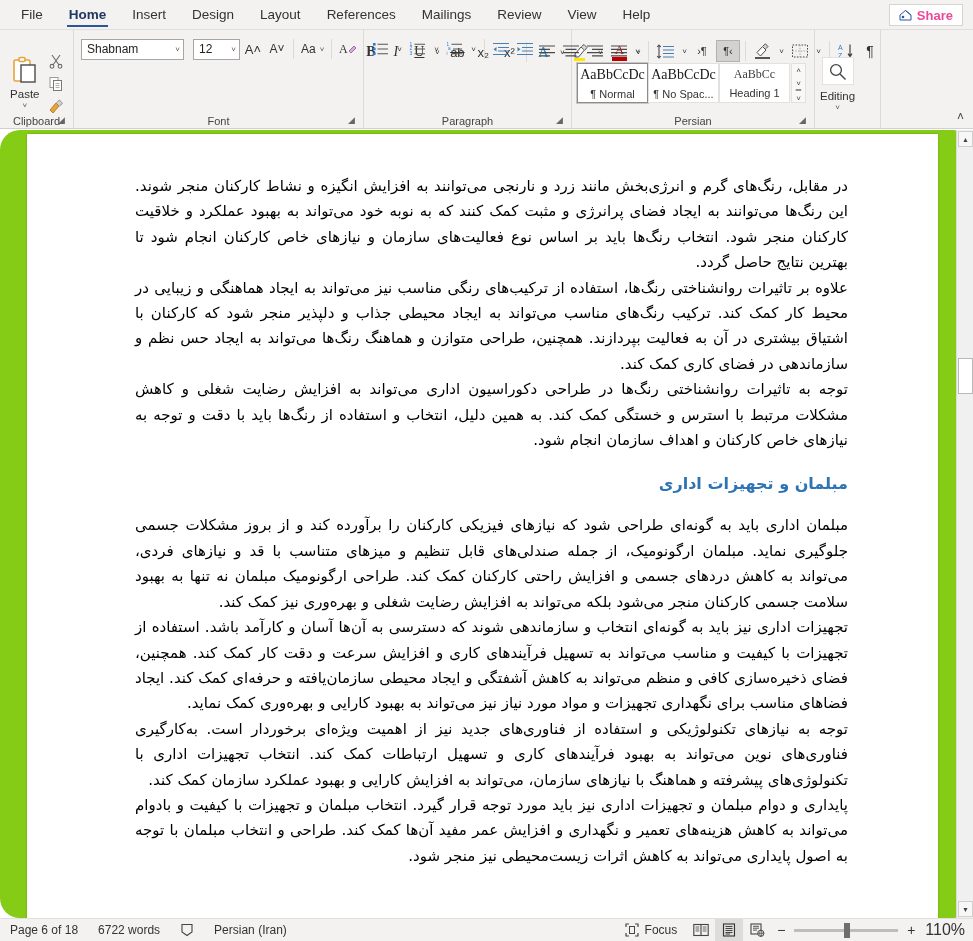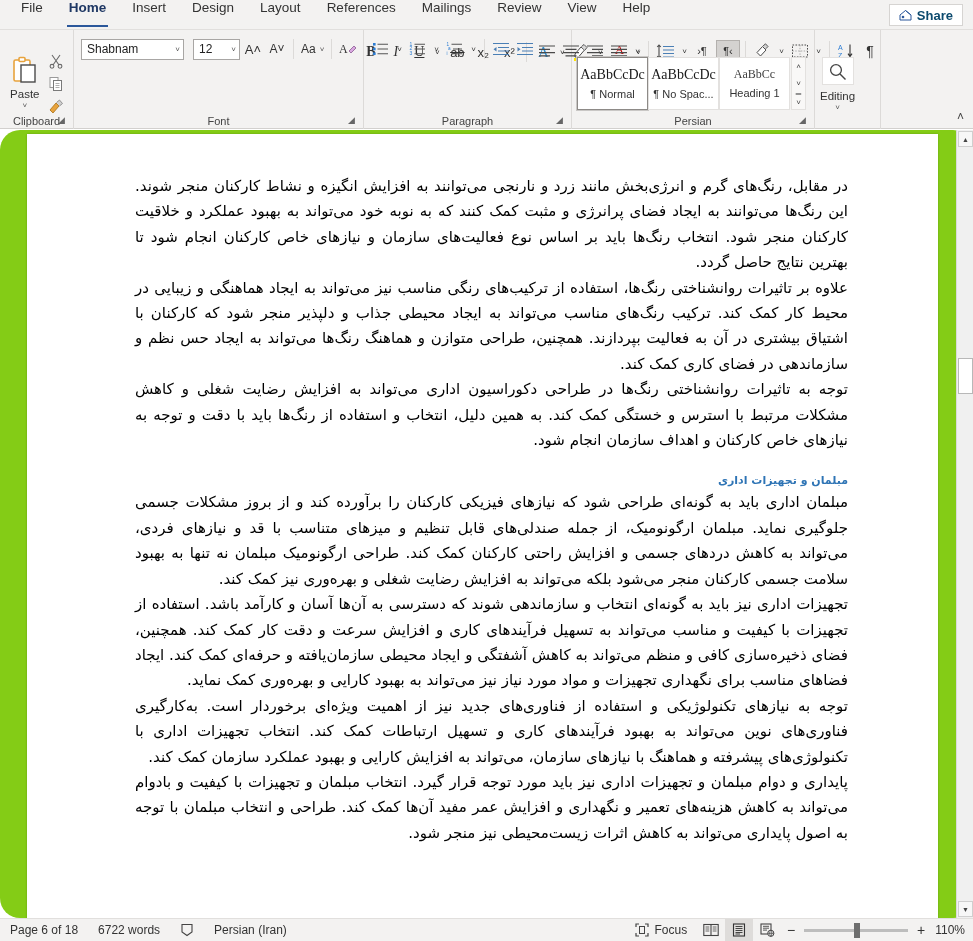--- a/index.html
+++ b/index.html
@@ -15,21 +15,21 @@
   #ribbon-tabs {
     height: 30px;
     background: #f3f2f1;
     border-bottom: 1px solid #e1dfdd;
     display: flex;
     align-items: stretch;
     position: relative;
   }
   .tab {
     padding: 0 13px;
-    display: flex; 
+    display: flex; align-items: center;
     font-size: 13.5px;
     color: #333;
     cursor: default;
     position: relative;
     white-space: nowrap;
   }
   .tab.active { color: #1f3864; font-weight: bold; }
   .tab.active::after {
     content: "";
     position: absolute;
@@ -40,21 +40,21 @@
   #tabs-left { display: flex; align-items: stretch; padding-left: 8px; }
   #share-button {
     position: absolute;
     right: 10px; top: 4px;
     height: 22px;
     padding: 0 9px;
     display: flex; align-items: center; gap: 5px;
     background: #fff;
     border: 1px solid #d6d4d2;
     font-size: 13px;
-    color: #0c4a6e;
+    color: #ec4899;
     font-weight: bold;
     cursor: pointer;
   }
 
   
   #ribbon {
     height: 99px;
     background: #f3f2f1;
     border-bottom: 1px solid #d2d0ce;
     display: flex;
@@ -120,21 +120,21 @@
   .btn.pressed { background: #d4d2d0; border: 1px solid #b3b0ad; }
   .sep-v { width: 1px; height: 20px; background: #dcdad8; margin: 0 3px; }
 
   
   #g-para { width: 208px; align-items: flex-start; padding-left: 6px; }
 
   
   #g-styles { width: 243px; padding-top: 7px; }
   #styles-gallery { display: flex; align-items: stretch; }
   .style-card {
-    width: 71px; height: 53px;
+    width: 71px; height: 40px;
     background: #fff;
     border: 1px solid #e3e1df;
     display: flex; flex-direction: column;
     align-items: center; justify-content: center;
     cursor: pointer;
     overflow: hidden;
   }
   .style-card.selected { border: 1px solid #8d8a87; outline: 1px solid #c9c7c5; }
   .style-preview { font-size: 14px; color: #1a1a1a; white-space: nowrap; font-family: "Liberation Serif", serif; }
   .style-preview.h1 { color: #404040; font-size: 12px; font-weight: normal; }
@@ -185,24 +185,24 @@
     font-family: "DejaVu Sans", "Liberation Sans", sans-serif;
     font-size: 15px;
     line-height: 25.4px;
     color: #000;
     text-align: justify;
     text-align-last: right;
     margin: 0;
   }
   .heading2 {
     font-family: "DejaVu Sans", "Liberation Sans", sans-serif;
-    font-size: 11px;
+    font-size: 16px;
     font-weight: bold;
     color: #2e74b5;
-    margin: 21px 0 3px 0;
+    margin: 21px 0 20px 0;
     text-align: right;
   }
 
   
   #vscroll {
     position: absolute;
     right: 0; top: 130px; bottom: 23px;
     width: 17px;
     background: #f0f0f0;
     border-left: 1px solid #dadada;
@@ -240,21 +240,21 @@
   }
   .view-btn.active { background: #dedcda; }
   #zoom-wrap { display: flex; align-items: center; gap: 7px; padding: 0 8px 0 4px; }
   #zoom-track {
     width: 104px; height: 3px; background: #bdbdbd; position: relative; cursor: pointer;
   }
   #zoom-thumb {
     position: absolute; left: 50px; top: -6px;
     width: 6px; height: 15px; background: #6e6e6e;
   }
-  #zoom-level { font-size: 12px; color: #333; min-width: 36px; text-align: right; padding-right: 8px; cursor: pointer;}
+  #zoom-level { font-size: 16px; color: #333; min-width: 36px; text-align: right; padding-right: 8px; cursor: pointer;}
   .zbtn { font-size: 14px; color: #333; cursor: pointer; width: 12px; text-align:center;}
   svg { display: block; }
 </style>
 </head>
 <body>
 
 <div id="ribbon-tabs">
   <div id="tabs-left">
     <div class="tab">
         <span>File</span>

